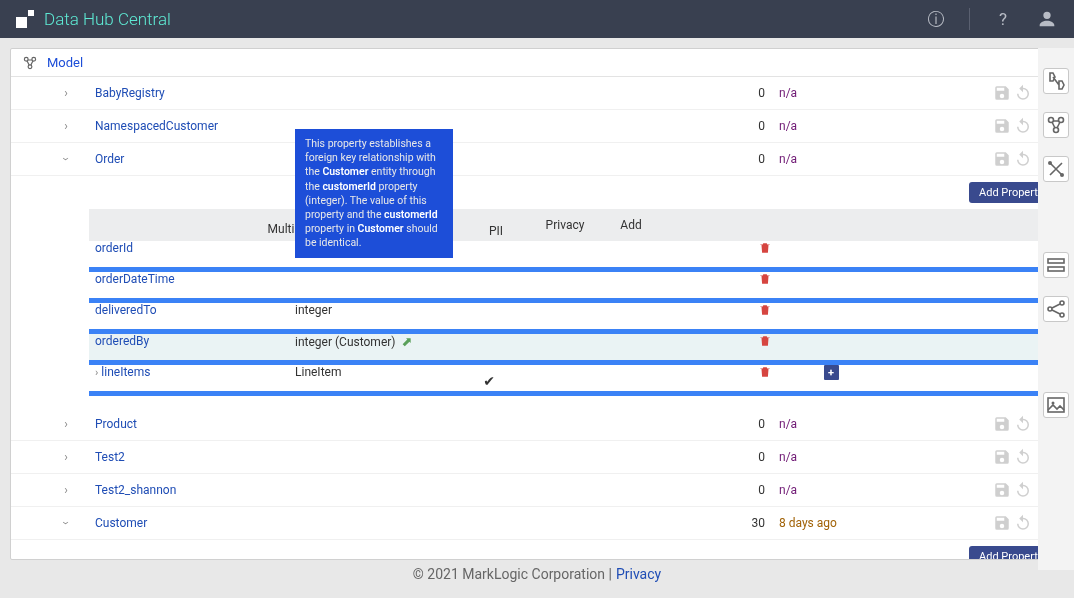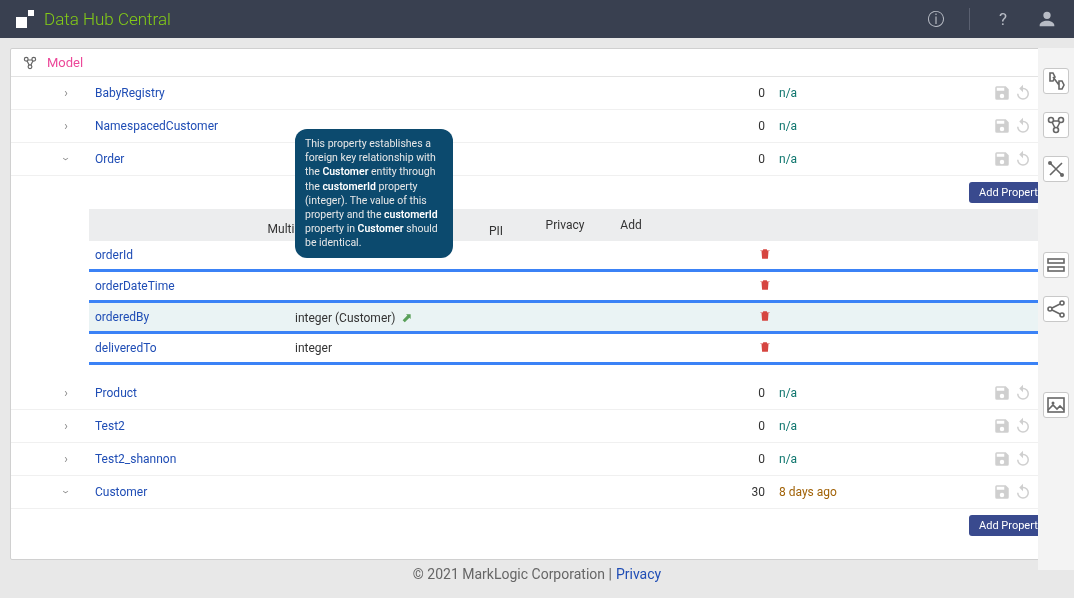--- a/index.html
+++ b/index.html
@@ -1,65 +1,65 @@
 <!DOCTYPE html>
 <html><head>
 <meta charset="utf-8">
 <style>
 * { box-sizing: border-box; margin: 0; padding: 0; }
 body { font-family: -apple-system, BlinkMacSystemFont, "Segoe UI", Roboto, Arial, sans-serif; font-size: 12px; background: #e8e8e8; color: #333; overflow: hidden; width: 1074px; height: 598px; }
 .topbar { height: 38px; background: #394050; display: flex; align-items: center; padding: 0 16px; color: #fff; }
 .logo { width: 18px; height: 18px; margin-right: 10px; position: relative; }
 .logo::before { content: ""; position: absolute; left: 0; bottom: 0; width: 11px; height: 11px; background: #fff; }
 .logo::after { content: ""; position: absolute; right: 0; top: 0; width: 6px; height: 6px; background: #fff; }
-.app-title { font-size: 17px; font-weight: 300; color: #84cc16; }
+.app-title { font-size: 17px; font-weight: 300; color: #5eead4; }
 .topbar-spacer { flex: 1; }
 .topbar-icon { width: 22px; height: 22px; margin-left: 22px; display: flex; align-items: center; justify-content: center; color: #b8bcc5; cursor: pointer; font-size: 17px; }
 .topbar-divider { width: 1px; height: 22px; background: #5a6070; margin-left: 22px; }
 .main-area { position: relative; padding: 10px 10px 0 10px; height: 522px; }
 .panel { background: #fff; border: 1px solid #d0d0d0; border-radius: 2px; height: 512px; overflow: hidden; position: relative; }
 .panel-header { height: 28px; display: flex; align-items: center; padding: 0 10px; border-bottom: 1px solid #e3e3e3; }
 .panel-header-icon { width: 18px; height: 18px; margin-right: 8px; display: flex; align-items: center; justify-content: center; }
-.panel-title { font-size: 13px; color: #ec4899; }
+.panel-title { font-size: 13px; color: #1d4ed8; }
 .panel-close { margin-left: auto; color: #555; font-size: 16px; cursor: pointer; }
 .panel-body { height: 482px; overflow-y: auto; }
 .entity-row { display: flex; align-items: center; height: 33px; border-bottom: 1px solid #f0f0f0; padding: 0 10px 0 42px; position: relative; }
 .entity-row .chev { position: absolute; left: 48px; color: #8a8a8a; font-size: 12px; width: 14px; text-align: center; cursor: pointer; }
 .entity-row .name { color: #1f4db5; margin-left: 42px; cursor: pointer; }
 .entity-row .count { margin-left: auto; width: 30px; text-align: right; color: #333; }
-.entity-row .ts { width: 90px; padding-left: 14px; color: #0f766e; }
+.entity-row .ts { width: 90px; padding-left: 14px; color: #701a75; }
 .entity-row .ts.link { color: #a16207; cursor: pointer; }
 .entity-row .actions { width: 198px; display: flex; justify-content: flex-end; align-items: center; gap: 3px; }
 .act-btn { width: 18px; height: 18px; display: flex; align-items: center; justify-content: center; cursor: pointer; }
 .act-btn.disabled { opacity: 0.4; cursor: default; }
 .act-btn.trash svg { fill: #d64540; }
 .addprop-row { display: flex; justify-content: flex-end; padding: 6px 10px 6px 0; }
 .addprop-btn { background: #394a8e; color: #fff; border-radius: 3px; padding: 4px 10px; font-size: 11px; cursor: pointer; }
 .prop-table { margin: 0 10px 0 78px; }
 .prop-head { display: flex; background: #ecedee; height: 32px; align-items: center; font-size: 12px; color: #333; }
 .prop-head > div, .prop-row > div { padding: 0 6px; }
 .c-pname { width: 200px; }
 .c-type { width: 160px; }
 .c-mult { width: 80px; text-align: center; margin-top: 8px; }
 .c-sort { width: 62px; text-align: right; }
 .c-facet { width: 72px; text-align: center; }
 .c-pii { width: 66px; text-align: center; margin-top: 11px; }
 .c-del { width: 72px; text-align: center; }
 .c-add { width: 60px; text-align: center; }
-.prop-row { display: flex; height: 31px; align-items: center; border-bottom: 3px solid #3b82f6; font-size: 12px; position: relative; }
+.prop-row { display: flex; height: 31px; border-bottom: 5px solid #3b82f6; font-size: 12px; position: relative; }
 .prop-row.highlight { background: #eaf3f4; }
 .prop-row .c-pname { color: #1f4db5; cursor: pointer; }
 .prop-row .c-type { color: #333; }
 .prop-row .link-icon { color: #5aa05a; font-size: 13px; margin-left: 3px; }
 .prop-row .chev-prop { color: #8a8a8a; margin-right: 3px; font-size: 11px; cursor: pointer; }
 .trash-ico { width: 14px; height: 14px; display: inline-block; cursor: pointer; }
 .trash-ico svg { fill: #d64540; }
 .plus-ico { width: 15px; height: 15px; background: #394a8e; color: #fff; display: inline-flex; align-items: center; justify-content: center; font-size: 11px; font-weight: bold; border-radius: 1px; cursor: pointer; }
 .check-ico { font-size: 14px; color: #333; }
-.tooltip { position: absolute; left: 286px; top: 110px; width: 158px; background: #0c4a6e; color: #e8e8e8; font-size: 10.5px; line-height: 1.35; padding: 8px 10px; border-radius: 12px; z-index: 50; }
+.tooltip { position: absolute; left: 286px; top: 110px; width: 158px; background: #1d4ed8; color: #e8e8e8; font-size: 10.5px; line-height: 1.35; padding: 8px 10px; border-radius: 0; z-index: 50; }
 .tooltip b { color: #fff; font-weight: 600; }
 .right-sidebar { position: absolute; right: 0; top: 48px; width: 36px; height: 522px; background: #f3f3f3; display: flex; flex-direction: column; align-items: center; padding-top: 20px; gap: 18px; }
 .side-box { width: 26px; height: 26px; border: 1px solid #c8c8c8; border-radius: 3px; background: #fff; display: flex; align-items: center; justify-content: center; cursor: pointer; font-size: 14px; color: #555; }
 .side-gap { height: 34px; }
 .footer { height: 28px; display: flex; align-items: center; justify-content: center; font-size: 14px; color: #666; }
 .footer a { color: #1f4db5; text-decoration: none; margin-left: 4px; }
 svg { width: 100%; height: 100%; }
 </style>
 </head>
 <body>
@@ -201,43 +201,55 @@
           <div class="c-type"></div>
           <div class="c-mult"></div>
             <div class="c-sort"></div>
             <div class="c-facet"></div>
             <div class="c-pii"></div>
           <div class="c-del"><span class="trash-ico"><svg viewBox="0 0 24 24">
                   <path d="M6 7h12l-1 13H7zM9 4h6l1 2H8zM4 6h16v1H4z"></path>
                 </svg></span></div>
           <div class="c-add"></div>
         </div>
+        <div class="prop-row">
+          <div class="c-pname">deliveredTo</div>
+          <div class="c-type">integer</div>
+          <div class="c-mult"></div>
+            <div class="c-sort"></div>
+            <div class="c-facet"></div>
+            <div class="c-pii"></div>
+          <div class="c-del"><span class="trash-ico"><svg viewBox="0 0 24 24">
+                  <path d="M6 7h12l-1 13H7zM9 4h6l1 2H8zM4 6h16v1H4z"></path>
+                </svg></span></div>
+          <div class="c-add"></div>
+        </div>
         <div class="prop-row highlight">
           <div class="c-pname">orderedBy</div>
           <div class="c-type"><span>integer (Customer)</span> <span class="link-icon">⬈</span></div>
           <div class="c-mult"></div>
             <div class="c-sort"></div>
             <div class="c-facet"></div>
             <div class="c-pii"></div>
           <div class="c-del"><span class="trash-ico"><svg viewBox="0 0 24 24">
                   <path d="M6 7h12l-1 13H7zM9 4h6l1 2H8zM4 6h16v1H4z"></path>
                 </svg></span></div>
           <div class="c-add"></div>
         </div>
         <div class="prop-row">
-          <div class="c-pname">deliveredTo</div>
-          <div class="c-type">integer</div>
-          <div class="c-mult"></div>
-            <div class="c-sort"></div>
+          <div class="c-pname"><span class="chev-prop">›</span><span>lineItems</span></div>
+          <div class="c-type">LineItem</div>
+          <div class="c-mult"><span class="check-ico">✔</span></div>
+          <div class="c-sort"></div>
             <div class="c-facet"></div>
             <div class="c-pii"></div>
           <div class="c-del"><span class="trash-ico"><svg viewBox="0 0 24 24">
                   <path d="M6 7h12l-1 13H7zM9 4h6l1 2H8zM4 6h16v1H4z"></path>
                 </svg></span></div>
-          <div class="c-add"></div>
+          <div class="c-add"><span class="plus-ico">+</span></div>
         </div>
 
         <div class="tooltip" style="left:206px; top:-80px;">
           <span>This property establishes a foreign key relationship with the </span><b>Customer</b><span> entity through the </span><b>customerId</b><span> property (integer). The value of this property and the </span><b>customerId</b><span> property in </span><b>Customer</b><span> should be identical.</span>
         </div>
       </div>
 
       <div style="height:12px"></div>
 
       <div class="entity-row">

